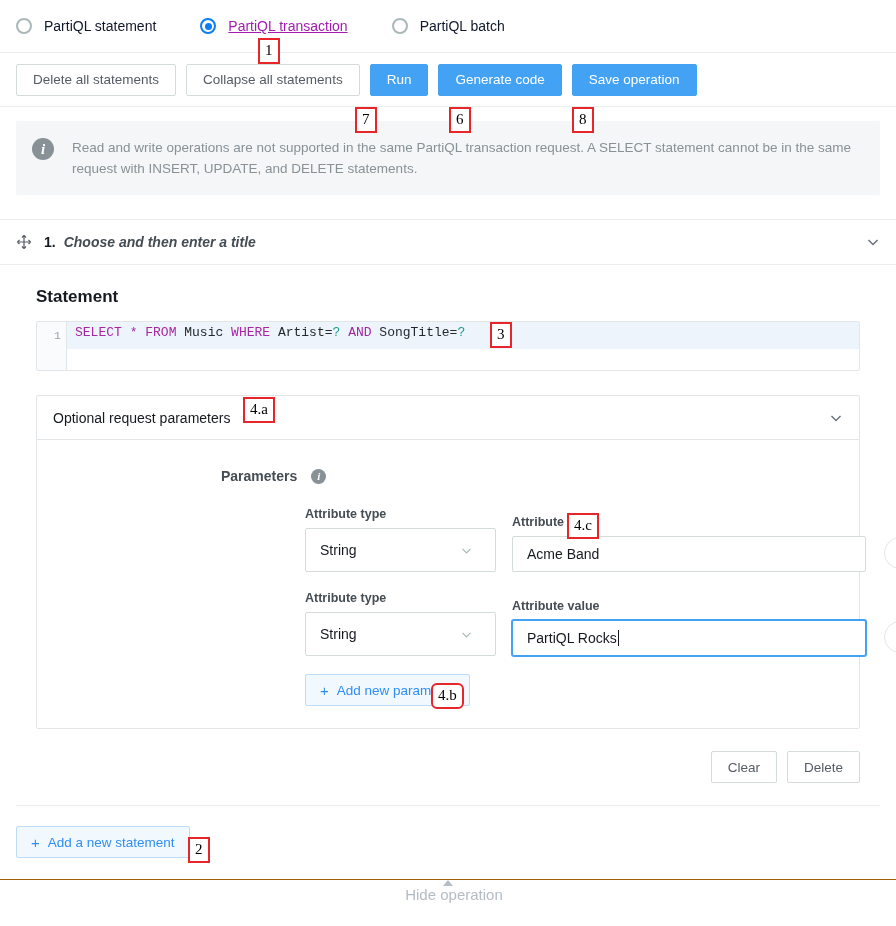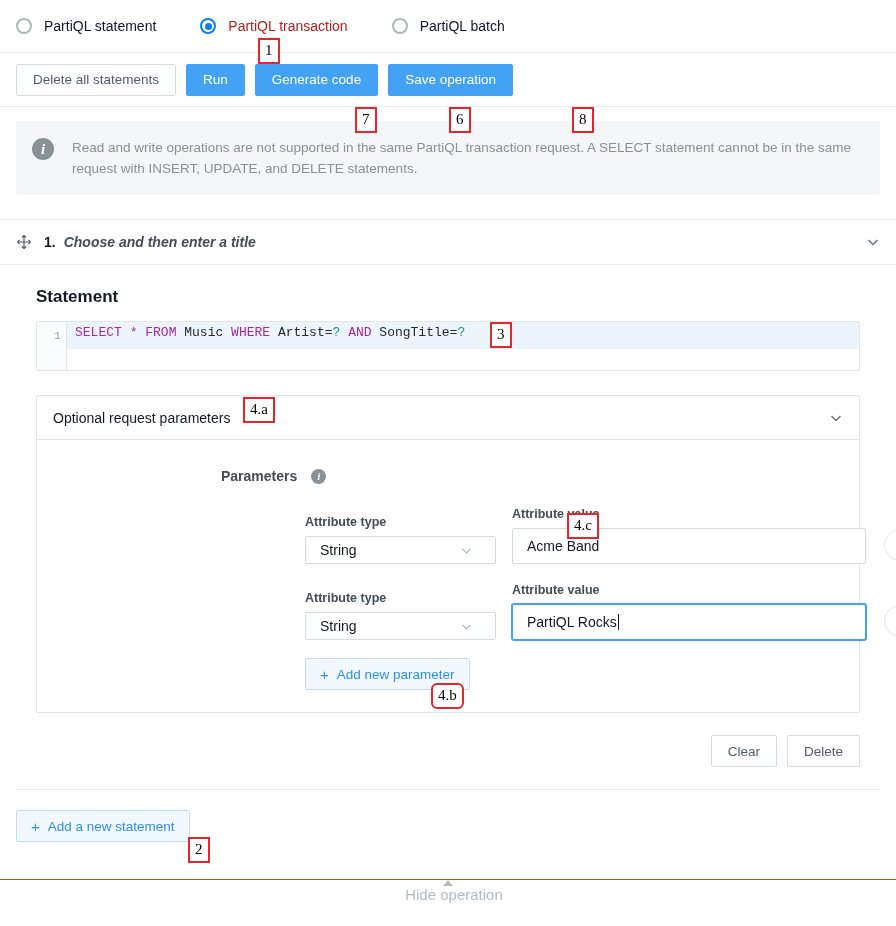--- a/index.html
+++ b/index.html
@@ -72,21 +72,22 @@
     margin: -3.5px 0 0 -3.5px;
     border-radius: 50%;
     background: #0a7ef2;
   }
   .radio-label {
     margin-left: 12px;
     font-size: 14px;
     color: #0f172a;
   }
   .radio-label.sel {
-    color: #b91c1c;
+    color: #a21caf;
+    text-decoration: underline;
   }
 
   
   .toolbar {
     position: relative;
     height: 54px;
     border-bottom: 1px solid #eaeded;
     display: flex;
     align-items: center;
     padding-left: 16px;
@@ -294,21 +295,21 @@
     font-size: 12.5px;
     font-weight: bold;
     color: #444c54;
     margin-bottom: 6px;
     height: 16px;
     display: flex;
     align-items: center;
   }
   .select-box {
     width: 191px;
-    height: 28px;
+    height: 44px;
     border: 1px solid #d5dbdb;
     border-radius: 2px;
     background: #ffffff;
     display: flex;
     align-items: center;
     padding: 0 22px 0 14px;
     box-sizing: border-box;
     font-size: 14px;
     color: #16191f;
     cursor: pointer;
@@ -443,20 +444,21 @@
     <span class="radio-label sel">PartiQL transaction</span>
   </div>
   <div class="radio-opt">
     <span class="radio-dot"></span>
     <span class="radio-label">PartiQL batch</span>
   </div>
 </div>
 
 <div class="toolbar">
   <button class="btn">Delete all statements</button>
+  <button class="btn">Collapse all statements</button>
   <button class="btn primary">Run</button>
   <button class="btn primary">Generate code</button>
   <button class="btn primary">Save operation</button>
 </div>
 
 <div class="alert-wrap">
   <div class="alert">
     <div class="info-circle">i</div>
     <div class="alert-text">Read and write operations are not supported in the same PartiQL transaction request. A SELECT statement cannot be in the same request with INSERT, UPDATE, and DELETE statements.</div>
   </div>

